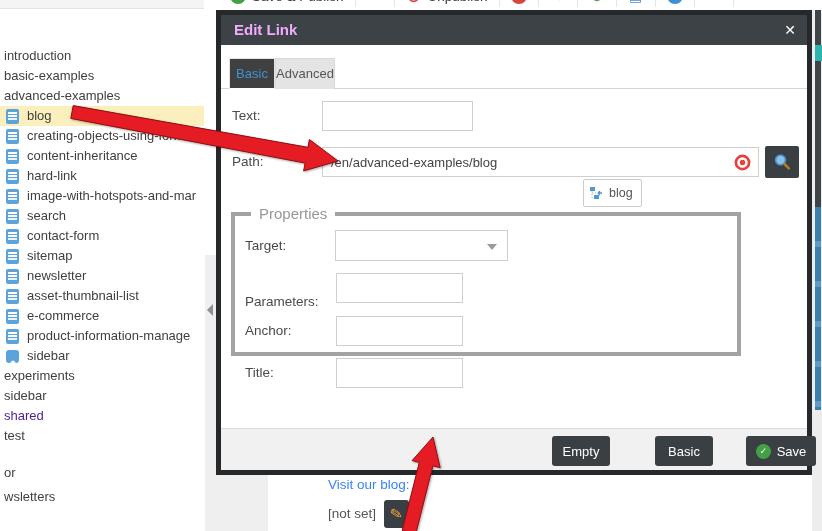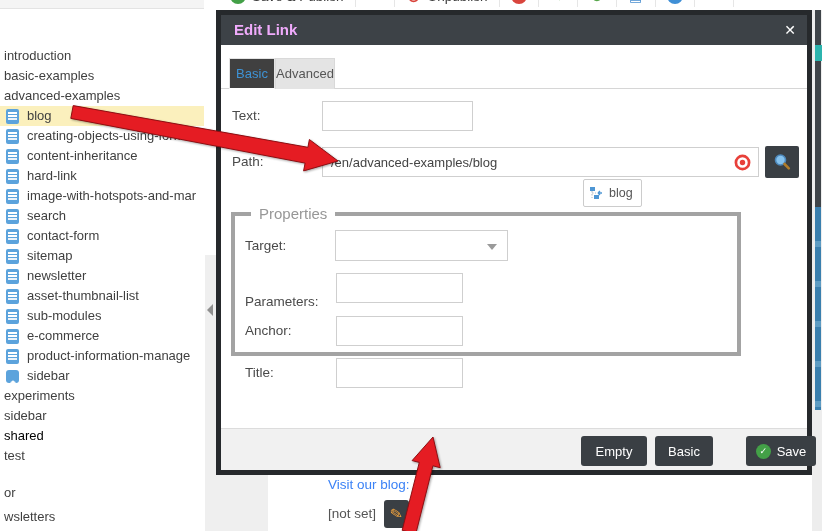--- a/index.html
+++ b/index.html
@@ -37,21 +37,21 @@
     background:repeating-linear-gradient(#3a7fae 0 34px, #5e9cc3 34px 40px); }
   #right-strip .rs-top { position:absolute; left:0; top:0; width:10px; height:10px; background:#fff; }
 
   
   #tree { position:absolute; left:0; top:9px; width:204px; height:522px;
     background:#fff; padding-top:37px; overflow:hidden; }
   .tree-row { height:20px; line-height:20px; display:flex; align-items:center;
     font-size:13px; color:#3f3f3f; padding-left:4px; cursor:default;text-align:right; }
   .tree-row.child { padding-left:6px; }
   .tree-row.selected { background:#fbf0bd; }
-  .tree-row.link .tree-label { color:#000000; }
+  .tree-row.link .tree-label { color:#4c1d95; }
   .tree-label { white-space:nowrap; }
   .tree-icon { display:inline-block; margin-right:8px; flex:0 0 auto; position:relative; }
   .tree-icon.page { width:13px; height:15px; background:#5ca3dc; border-radius:2px; }
   .tree-icon.page::after { content:""; position:absolute; left:2px; right:2px; top:3px;
     height:2px; background:#fff; box-shadow:0 3px 0 #fff, 0 6px 0 #eaf3fb; }
   .tree-icon.snippet { width:13px; height:13px; background:#5ca3dc; border-radius:3px;
     text-align:center; }
   .tree-icon.snippet::after { content:"◂▸"; color:#fff; font-size:7px; line-height:13px; letter-spacing:-1px; }
 
   
@@ -125,21 +125,21 @@
   #anchor-label { left:24px; top:301px; }
   #anchor-input { left:115px; top:301px; width:127px; height:30px; }
   #title-label { left:24px; top:343px; }
   #title-input { left:115px; top:343px; width:127px; height:30px; }
 
   #dialog-footer { position:absolute; left:0; top:413px; width:586px; height:42px;
     background:#f1f1f1; border-top:1px solid #dcdcdc; }
   .dlg-btn { position:absolute; top:7px; height:30px; background:#3a3f44; color:#fff;
     border:none; border-radius:3px; font-size:13px; font-family:inherit;
     display:flex; align-items:center; justify-content:center; gap:6px; cursor:pointer; }
-  #btn-empty { left:360px; width:66px;justify-content:center; }
+  #btn-empty { left:331px; width:58px;justify-content:center; }
   #btn-cancel { left:434px; width:58px; }
   #btn-save { left:514px; width:70px;margin-left:11px; }
   .save-check { width:15px; height:15px; background:#43a047; border-radius:50%;
     color:#fff; font-size:9px; display:inline-flex; align-items:center; justify-content:center; }
   .save-check::before { content:"✓"; }
 
   
   #arrows { position:absolute; left:0; top:0; width:822px; height:531px;
     pointer-events:none; z-index:50; filter:drop-shadow(1px 1px 1px rgba(0,0,0,.35)); }
 </style>
@@ -244,24 +244,20 @@
         <span class="tree-icon page"></span>
         <span class="tree-label">sitemap</span>
       </div>
       <div class="tree-row child">
         <span class="tree-icon page"></span>
         <span class="tree-label">newsletter</span>
       </div>
       <div class="tree-row child">
         <span class="tree-icon page"></span>
         <span class="tree-label">asset-thumbnail-list</span>
-      </div>
-      <div class="tree-row child">
-        <span class="tree-icon page"></span>
-        <span class="tree-label">sub-modules</span>
       </div>
       <div class="tree-row child">
         <span class="tree-icon page"></span>
         <span class="tree-label">e-commerce</span>
       </div>
       <div class="tree-row child">
         <span class="tree-icon page"></span>
         <span class="tree-label">product-information-manage</span>
       </div>
       <div class="tree-row child">

